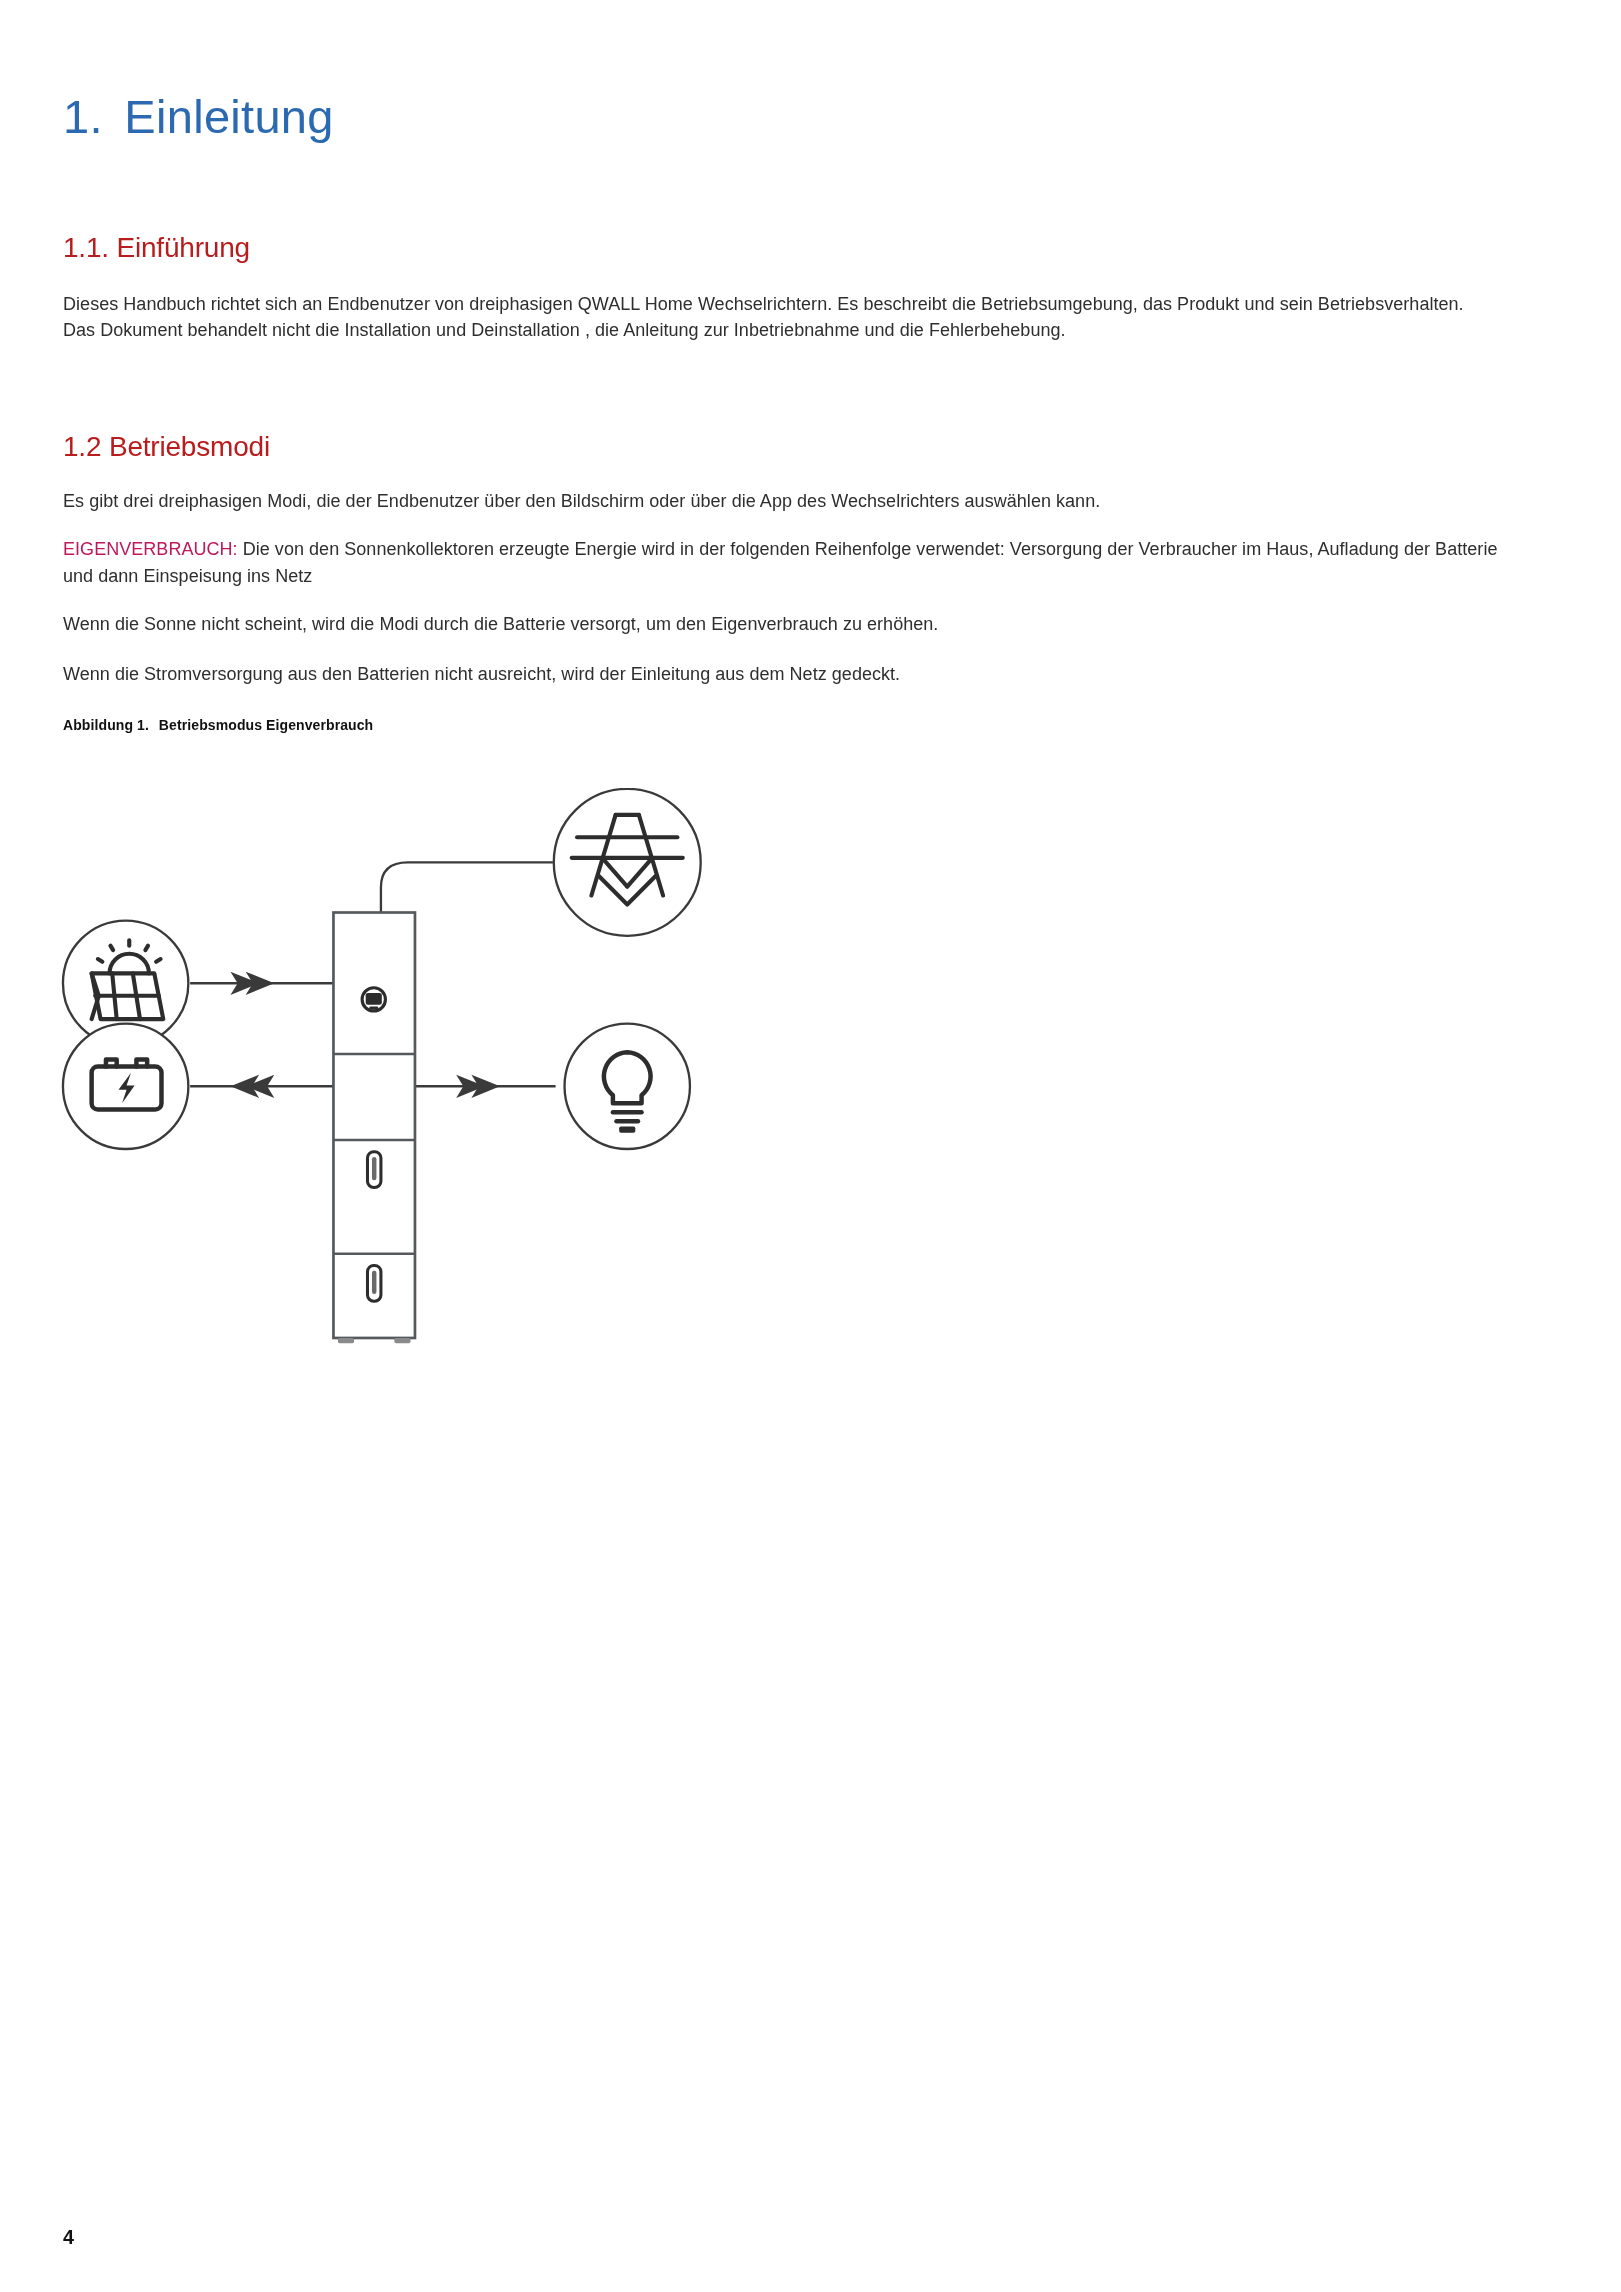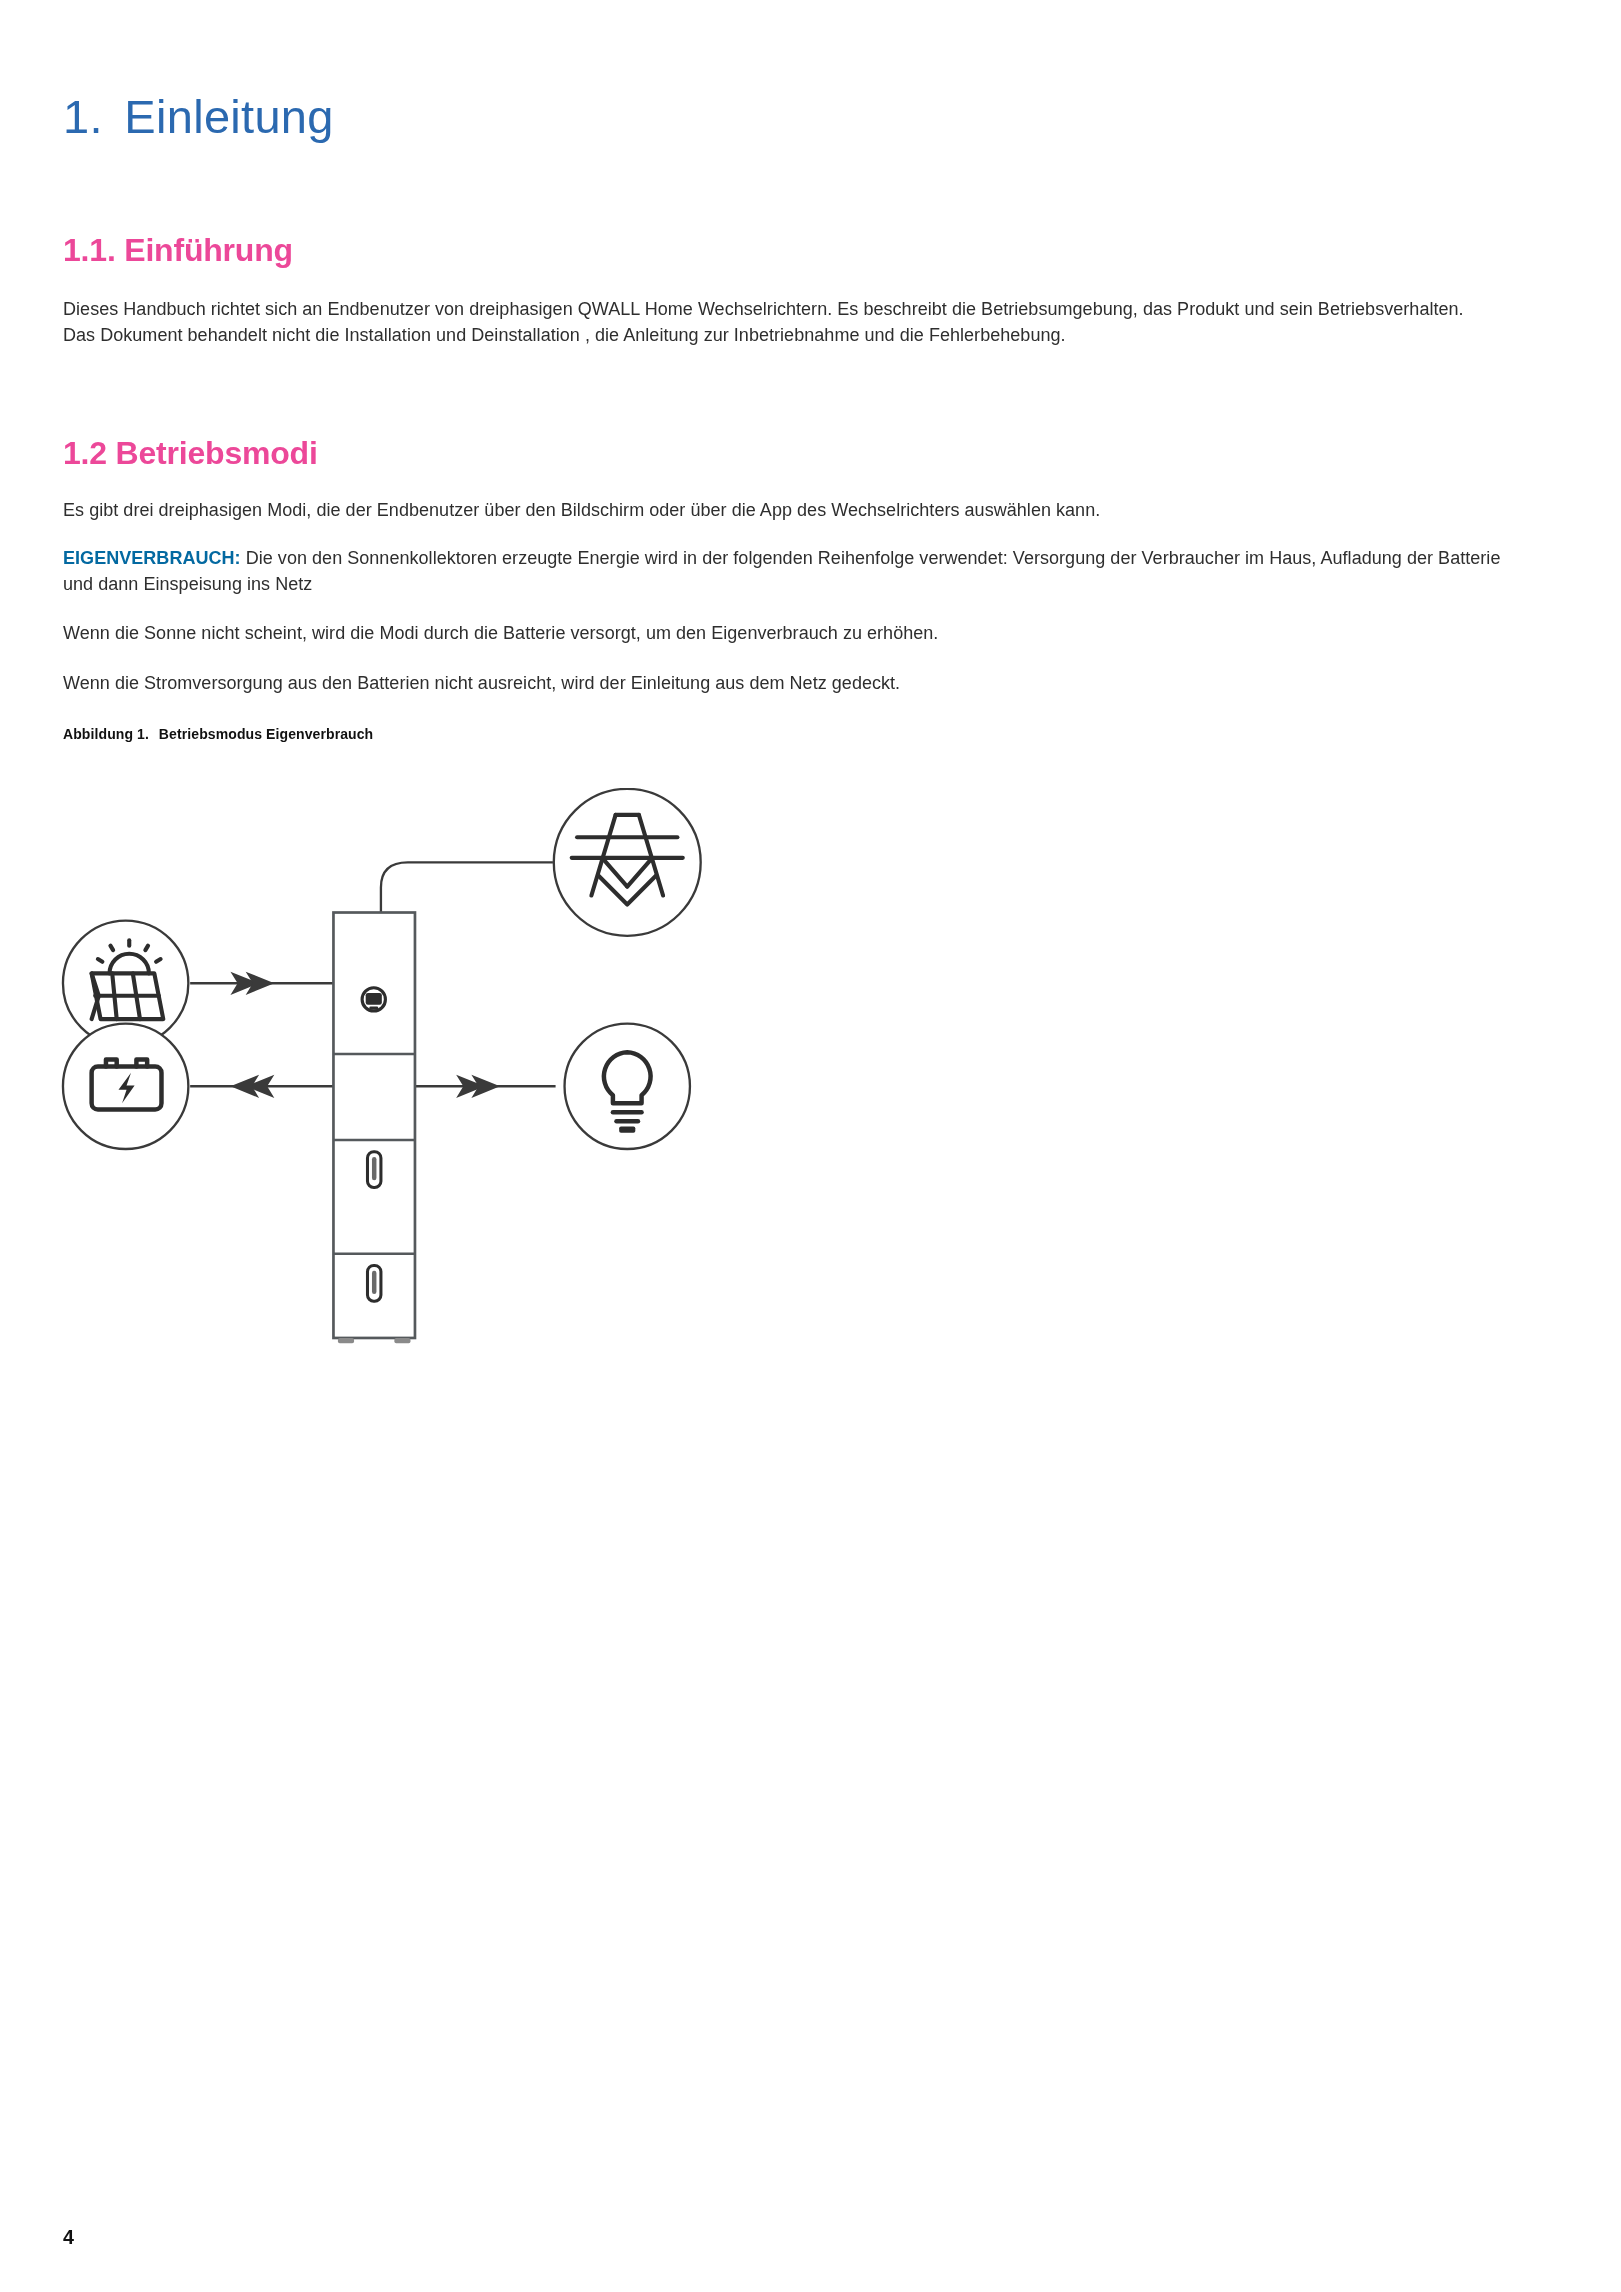--- a/index.html
+++ b/index.html
@@ -38,23 +38,23 @@
     padding-top: 92px;
     line-height: 1.05;
     font-family: "Liberation Sans", sans-serif;
   }
   .chapter-title .num {
     display: inline-block;
     margin-right: 21.5px;
   }
 
   .sec-h2 {
-    color: #ec4899;
-    font-size: 32px;
-    font-weight: bold;
+    color: #b91c1c;
+    font-size: 28px;
+    font-weight: normal;
     margin: 0;
     line-height: 1.1;
     letter-spacing: -0.2px;
   }
   .sec-1-1 { padding-top: 92px; }
   .sec-1-2 { padding-top: 88px; }
 
   p.body {
     font-size: 18px;
     line-height: 1.46;
@@ -62,21 +62,21 @@
     color: #2e2e2e;
     font-weight: 400;
     letter-spacing: 0.04px;
   }
   .p-intro  { padding-top: 27px; width: 1433px; }
   .p-modes  { padding-top: 26px; width: 1451px; }
   .p-self   { padding-top: 21.5px; width: 1469px; }
   .p-sun    { padding-top: 22.4px; }
   .p-grid   { padding-top: 24px; }
 
-  .lbl-bold { font-weight: bold; color: #0369a1; }
+  .lbl-bold { font-weight: normal; color: #be185d; }
 
   .fig-caption {
     padding-top: 29.6px;
     font-size: 14px;
     font-weight: bold;
     color: #111111;
     letter-spacing: 0.1px;
   }
   .fig-caption .gap { display: inline-block; width: 9.9px; }
 

